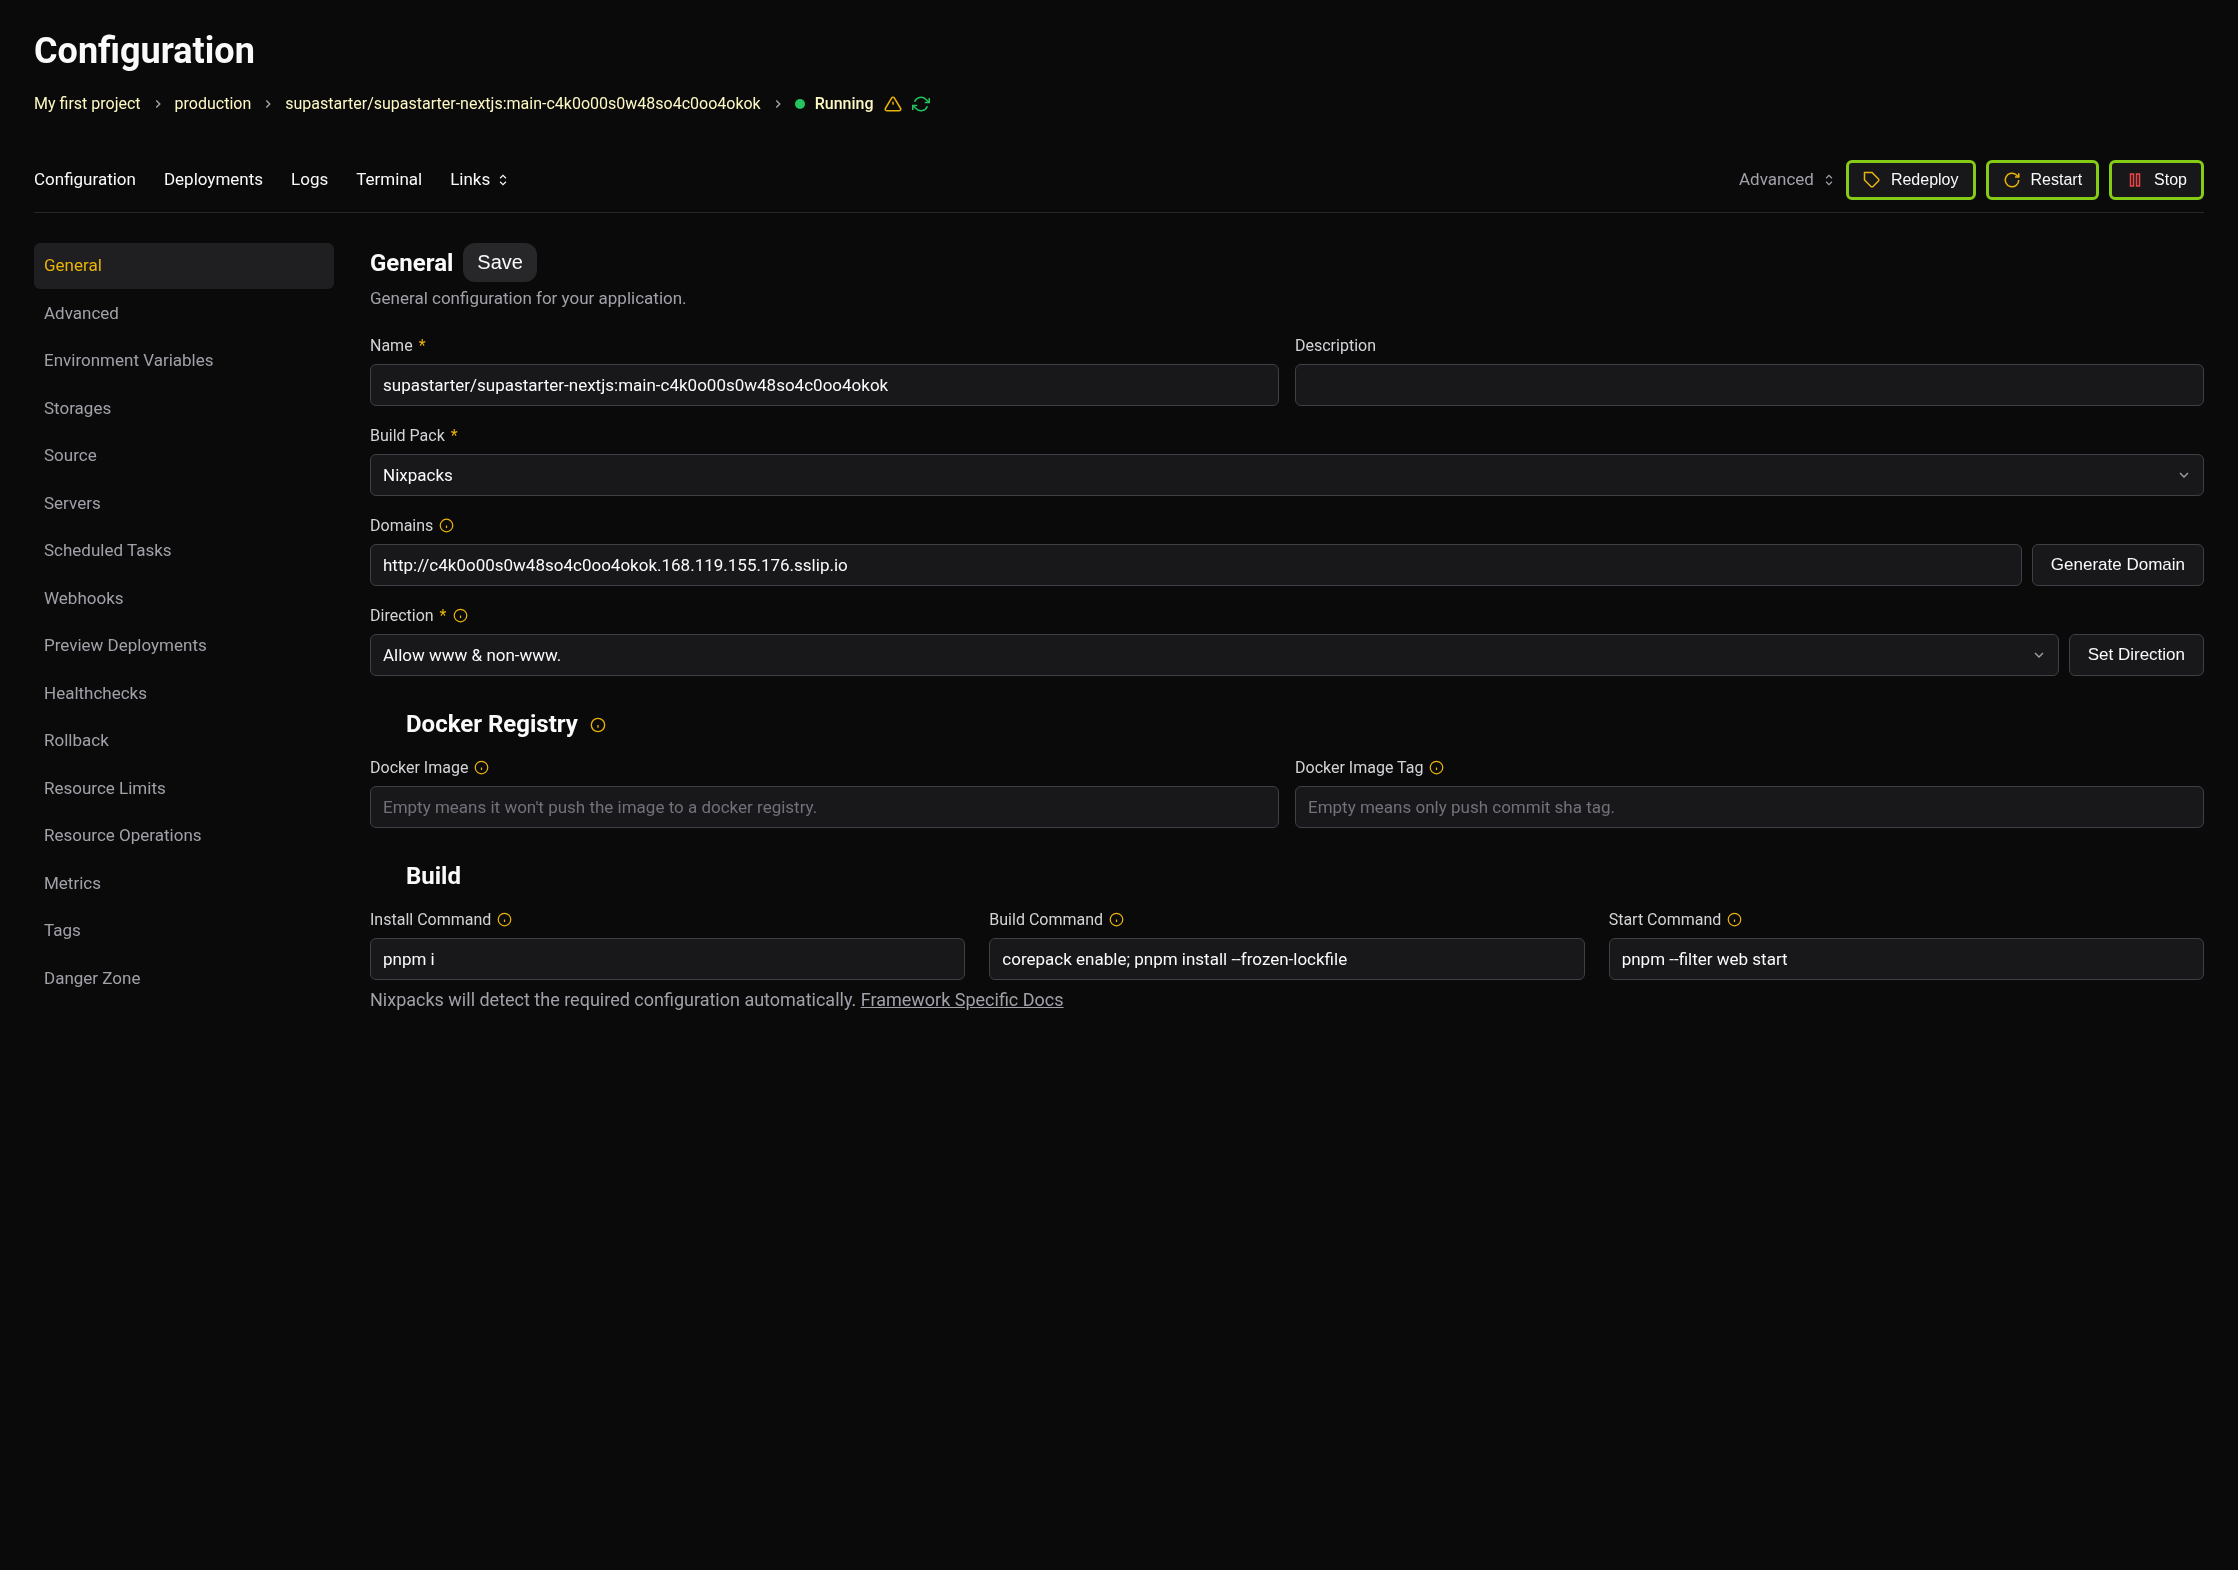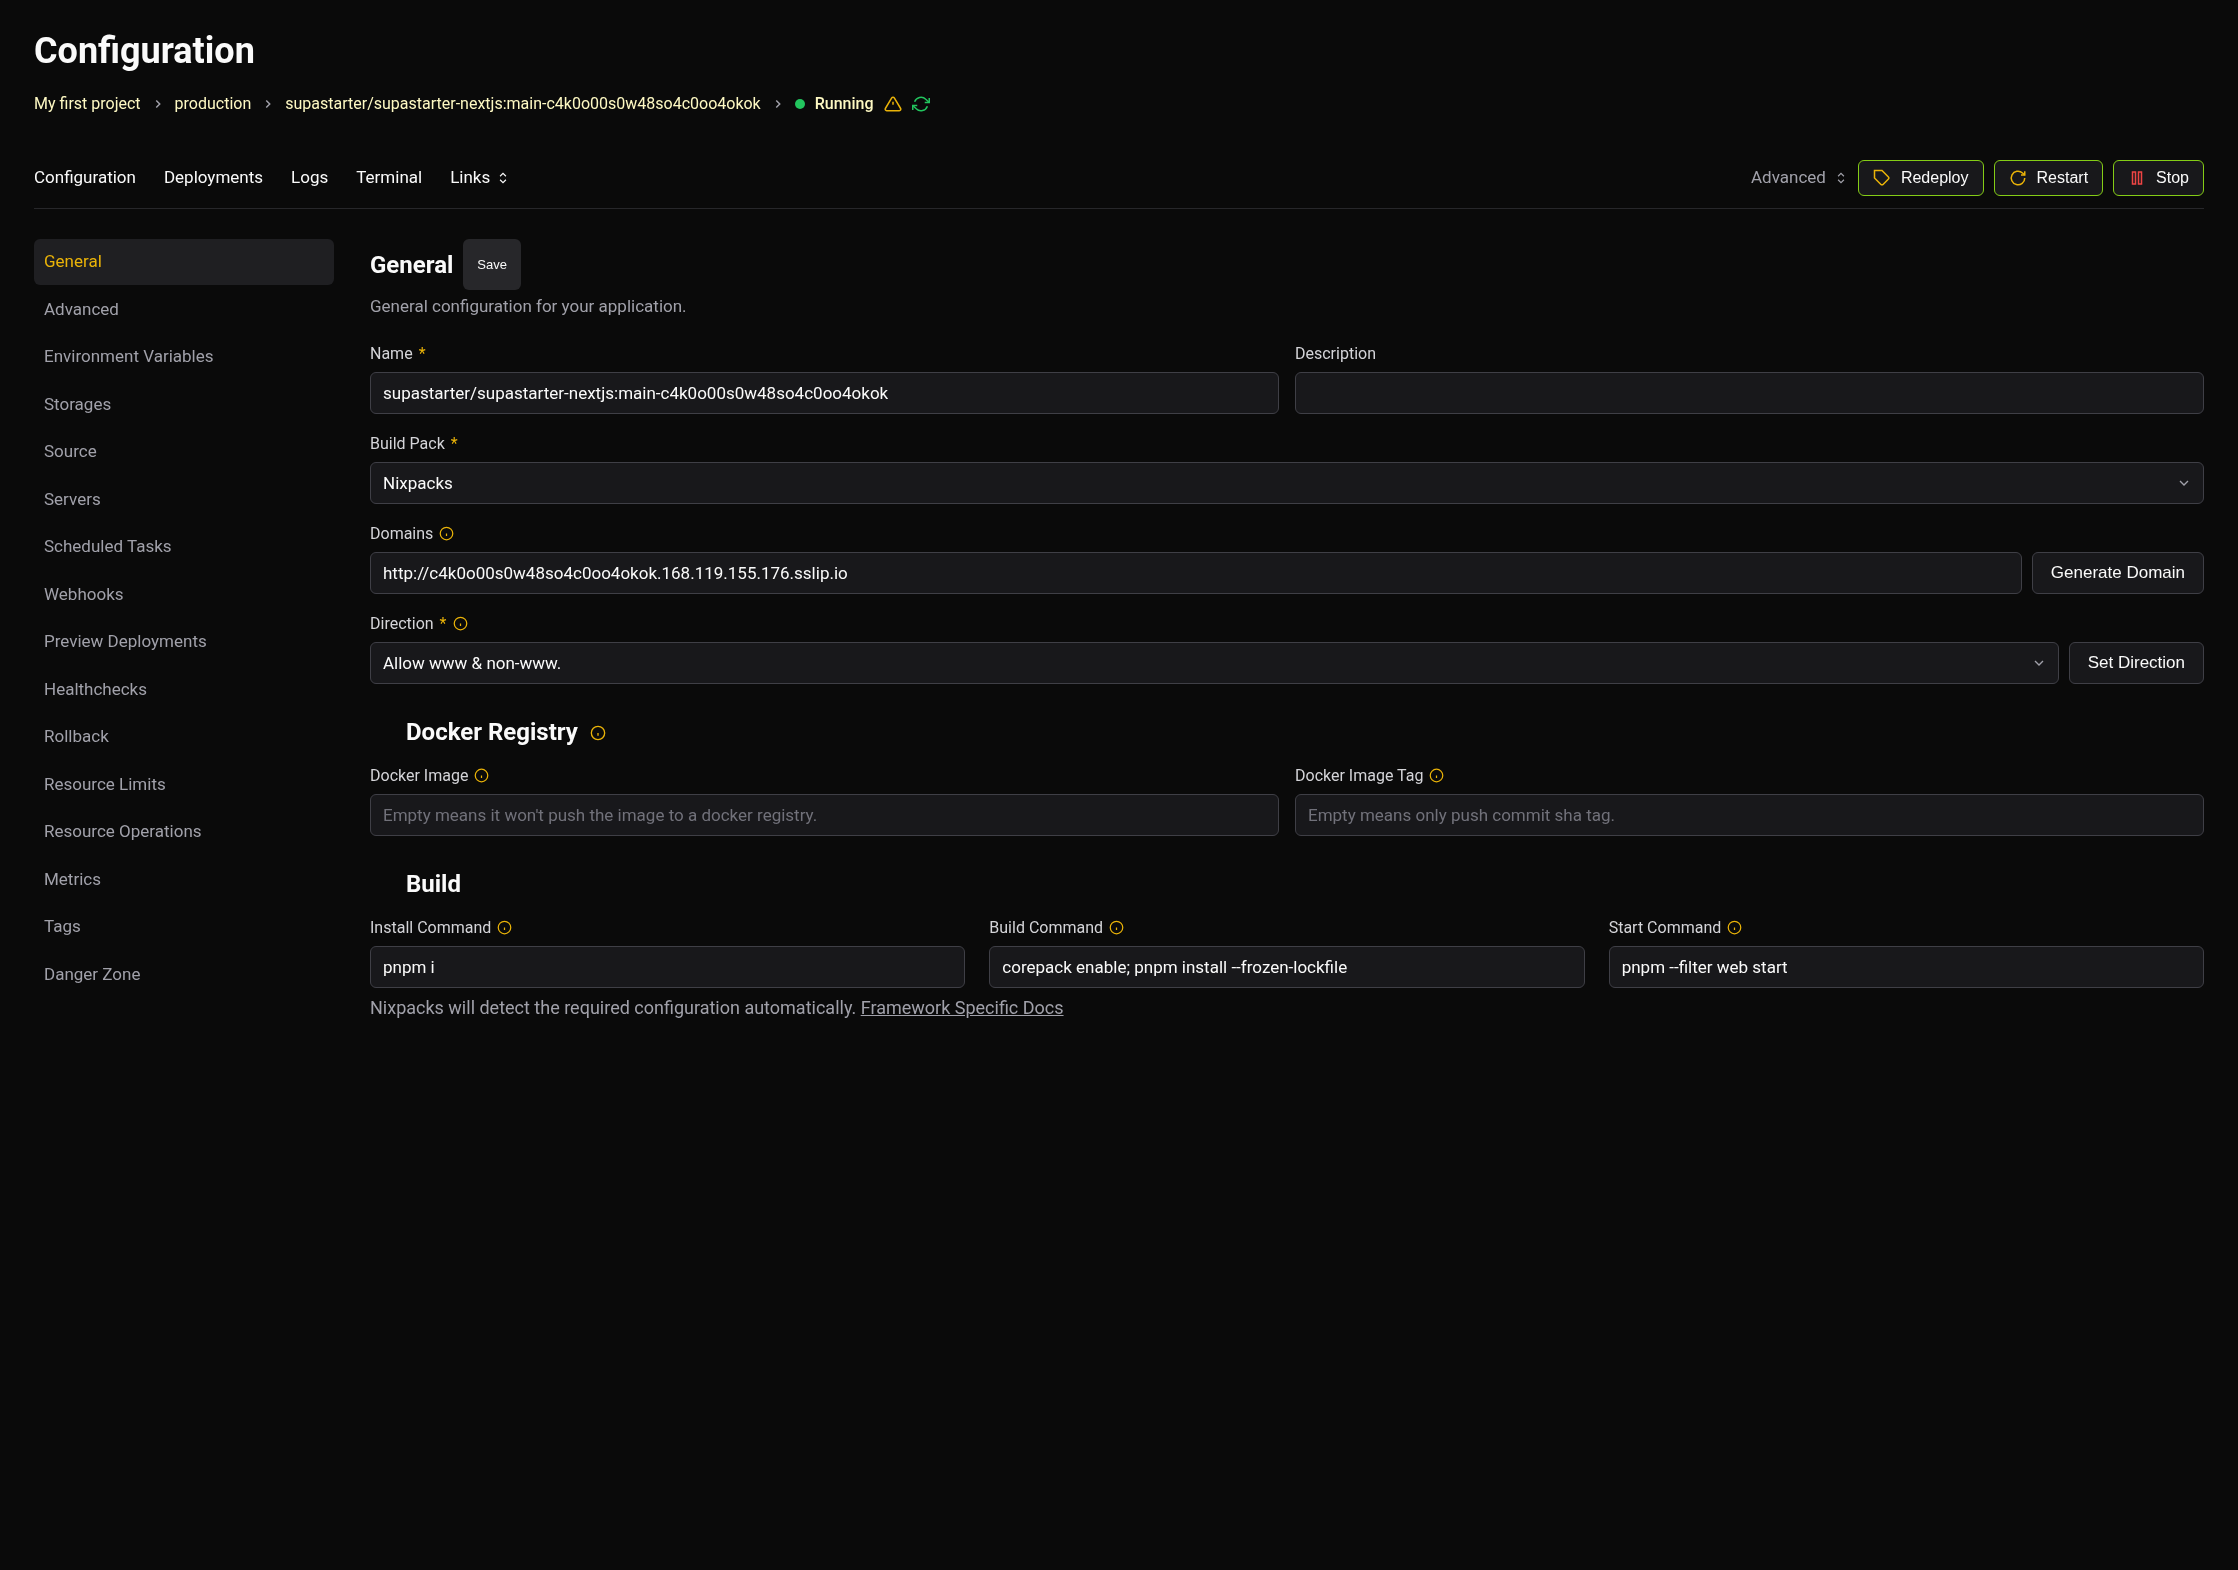--- a/index.html
+++ b/index.html
@@ -43,21 +43,21 @@
   margin-bottom: 30px;
 }
 .tabs { display: flex; gap: 28px; }
 .tab { color: #fafafa; font-size: 17px; cursor: pointer; display: inline-flex; align-items: center; gap: 6px; }
 .actions { display: flex; gap: 10px; align-items: center; }
 .adv-trigger {
   color: #a1a1aa; font-size: 17px; display: inline-flex; align-items: center; gap: 8px; cursor: pointer;
 }
 .btn {
   background: #18181b;
-  border: 1px solid #84cc16;
+  border: 3px solid #84cc16;
   color: #fafafa;
   padding: 8px 14px;
   border-radius: 6px;
   font-size: 16px;
   display: inline-flex;
   align-items: center;
   gap: 10px;
   cursor: pointer;
 }
 
@@ -70,22 +70,22 @@
   cursor: pointer;
   font-size: 17px;
 }
 .side-item.active { background: #1f1f22; color: #eab308; }
 
 .main { flex: 1; min-width: 0; }
 
 .section-header { display: flex; align-items: center; gap: 10px; margin-bottom: 4px; }
 .section-title { font-size: 24px; font-weight: 700; color: #fafafa; }
 .save-btn {
-  background: #27272a; border: none; color: #fafafa; padding: 18px 14px;
-  border-radius: 6px; font-size: 13px; cursor: pointer;
+  background: #27272a; border: none; color: #fafafa; padding: 8px 14px;
+  border-radius: 12px; font-size: 20px; cursor: pointer;
 }
 .section-desc { color: #a1a1aa; font-size: 17px; margin-bottom: 22px; }
 
 .section-title.mt { margin-top: 30px; margin-bottom: 14px; margin-left: 36px; }
 
 .row { display: flex; gap: 16px; margin-bottom: 18px; }
 .field { flex: 1; display: flex; flex-direction: column; gap: 6px; min-width: 0; }
 .label { color: #d4d4d8; font-size: 16px; display: inline-flex; align-items: center; gap: 6px; }
 .req { color: #eab308; }
 

